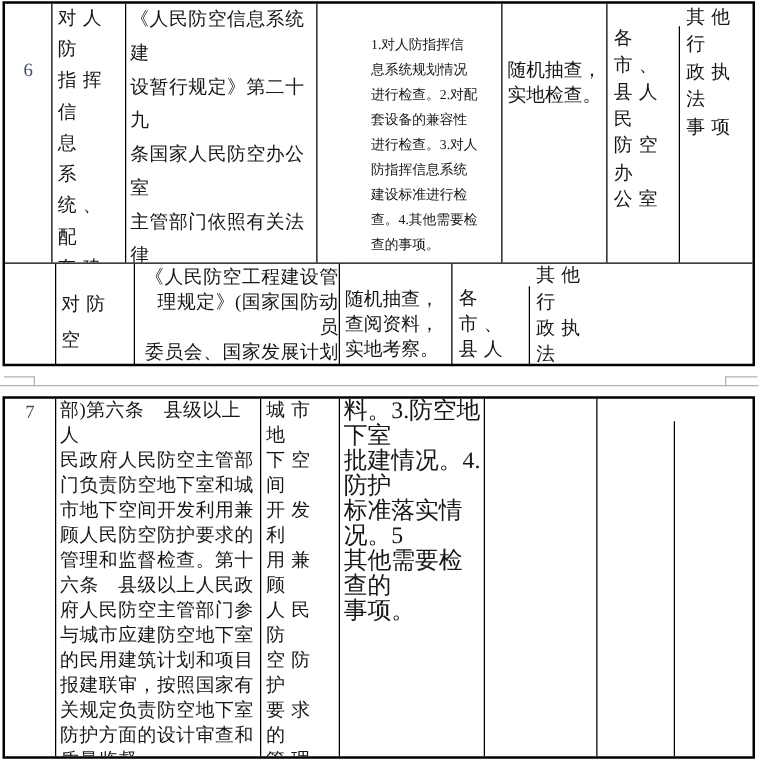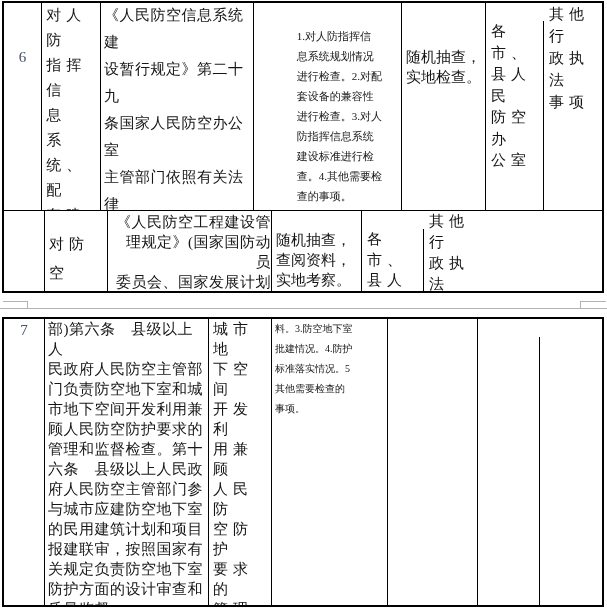--- a/index.html
+++ b/index.html
@@ -71,21 +71,21 @@
   .r6b .c2 { padding-top: 1px;  line-height: 20px; padding-left: 3px; letter-spacing: 0.5px; text-align: right; }
   .r6b .c3 { padding-top: 19px; line-height: 20px; padding-left: 3px; font-size: 14px; }
   .r6b .c4 { padding-top: 19px; line-height: 20px; padding-left: 4px; }
   .r6b .c5 { padding-top: 0px;  line-height: 20.5px; }
   .r6b .c6 { padding-top: 0px;  line-height: 21px; }
 
   
   .r7 .c0 { padding-top: 1px; }
   .r7 .c1 { padding-top: 0px; line-height: 20px; padding-left: 4px; }
   .r7 .c2 { padding-top: 0px; line-height: 20px; padding-left: 3px; letter-spacing: 0.5px; }
-  .r7 .c3 { padding-top: 0px; line-height: 20px; padding-left: 3px; font-size: 10px; }
+  .r7 .c3 { padding-top: 0px; line-height: 20px; padding-left: 3px; font-size: 19px; }
 
   
   .art { position: absolute; background: #b2b2b2; }
   .art-full   { left: 0px;   top: 308px; width: 607px; height: 1px; }
   .art-l-top  { left: 3px;   top: 301px; width: 25px;  height: 1px; }
   .art-l-vert { left: 27px;  top: 301px; width: 1px;   height: 8px; }
   .art-r-top  { left: 580px; top: 301px; width: 26px;  height: 1px; }
   .art-r-vert { left: 580px; top: 301px; width: 1px;   height: 8px; }
 </style>
 </head>

